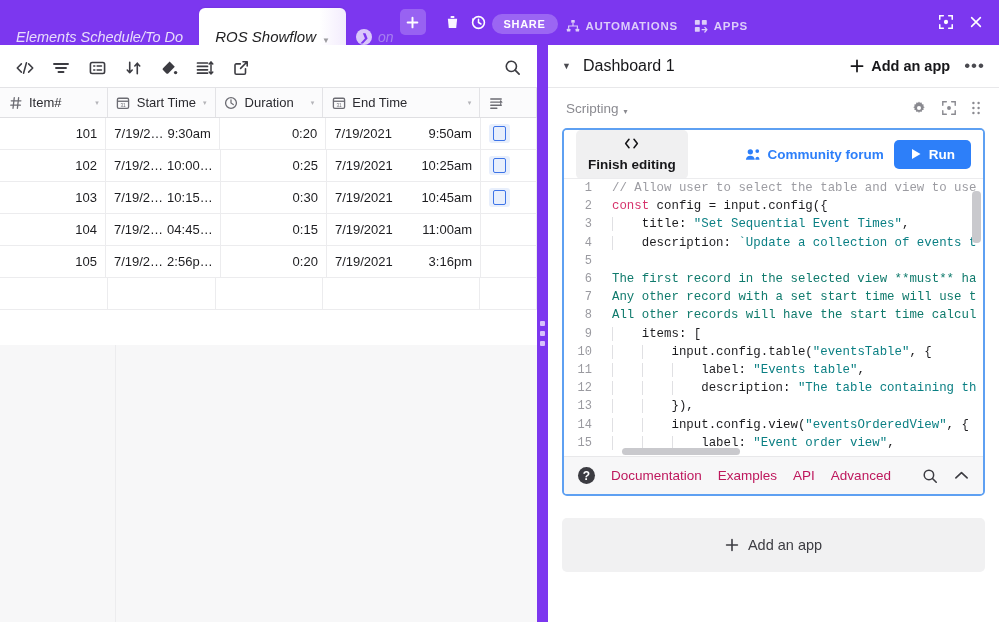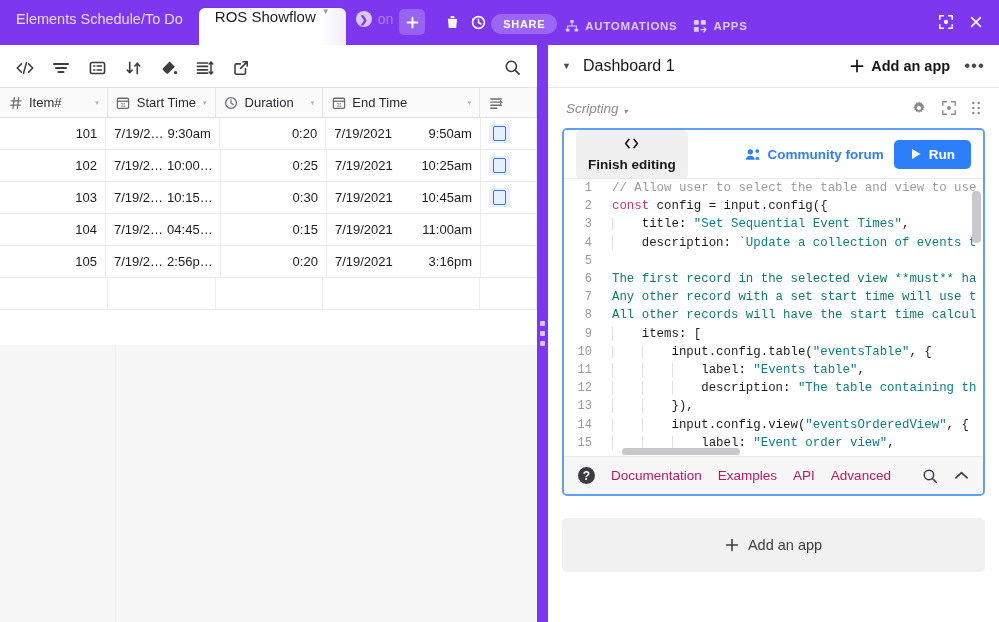--- a/index.html
+++ b/index.html
@@ -12,23 +12,23 @@
   #app { position: relative; width: 999px; height: 622px; background: #fff; }
 
   
   .topbar {
     position: absolute; left: 0; top: 0; width: 999px; height: 45px;
     background: #7c37ef;
     display: flex; align-items: flex-end;
   }
   .tabstrip { display: flex; align-items: flex-end; height: 45px; flex: 0 0 auto; }
   .tab {
-    height: 34px; display: flex; align-items: flex-start; gap: 6px;
+    height: 34px; display: flex; align-items: flex-end; gap: 6px;
     padding: 0 16px; color: #e7dbfb; font-size: 14.5px;
-    white-space: nowrap; cursor: pointer;
+    white-space: nowrap; cursor: pointer; font-style: italic;
   }
   .tab.active {
     background: #ffffff; color: #1d1d1f; height: 37px;
     border-radius: 6px 6px 0 0; font-size: 15px;
     box-shadow: 0 -1px 2px rgba(0,0,0,.06);
     position: relative; z-index: 3;
     background: linear-gradient(to right,#ffffff 82%, #f3ecfd 100%);
   }
   .tab-caret { font-size: 8px; color: #9b9b9f; line-height: 1; }
   .tab.partial { opacity: .72; padding: 0 6px 0 10px; position: relative; }
@@ -107,21 +107,21 @@
   
   .dashpane { position: absolute; left: 548px; top: 45px; width: 451px; height: 577px; background:#fff; overflow:hidden; }
   .dashhdr { height: 43px; display:flex; align-items:center; padding: 0 14px; border-bottom: 1px solid #e8e8ea; }
   .dash-caret { font-size: 9px; color:#4a4a50; margin-right: 12px; cursor:pointer; }
   .dash-title { font-size: 16px; color:#17171a; }
   .dash-actions { margin-left:auto; display:flex; align-items:center; gap: 14px; }
   .addapp-top { display:flex; align-items:center; gap:7px; font-size:14.5px; color:#17171a; font-weight:bold; cursor:pointer; }
   .dots { font-size: 17px; color:#4a4a50; letter-spacing:1px; cursor:pointer; line-height: 10px; }
 
   .appbar { height: 40px; display:flex; align-items:center; padding: 0 18px; }
-  .appname { font-size: 13.5px; color:#8a8a90; display:flex; align-items:flex-end; gap:5px; cursor:pointer;font-style:italic; }
+  .appname { font-size: 13.5px; color:#8a8a90; display:flex; align-items:flex-end; gap:5px; cursor:pointer; }
   .appname .ac { font-size:8px; }
   .appbar-icons { margin-left:auto; display:flex; align-items:center; gap: 14px; color:#8a8a90; }
 
   .appcard {
     margin: 0 14px; border: 2px solid #5ea0f2; border-radius: 5px;
     height: 368px; display:flex; flex-direction:column; overflow:hidden; background:#fff;
   }
   .scripttb { height: 48px; display:flex; align-items:center; padding: 0 12px; gap: 10px; background:#fff; }
   .finish-btn {
     background:#f0f0f1; border-radius:5px; padding:7px 12px; display:flex; align-items:center; gap:7px;

